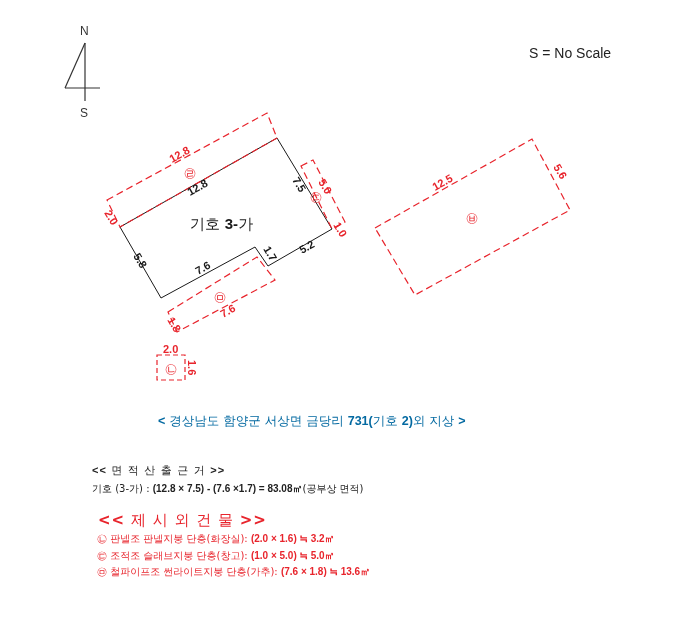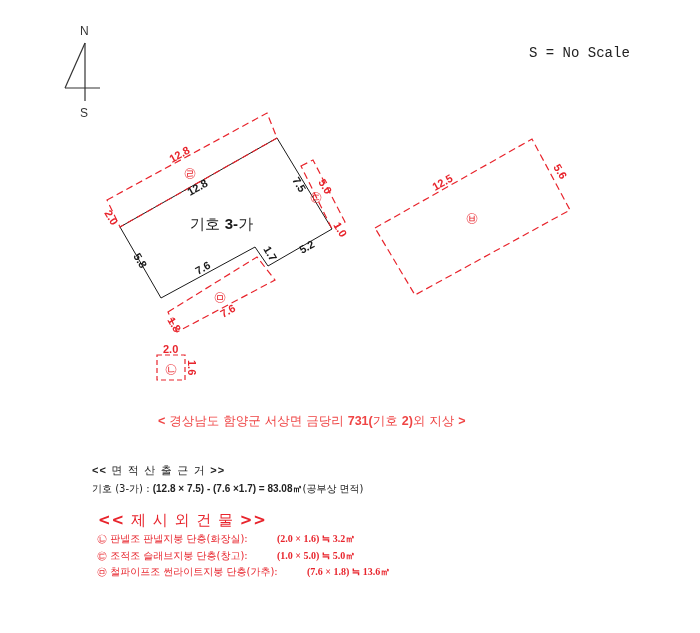--- a/index.html
+++ b/index.html
@@ -1,28 +1,28 @@
 <!DOCTYPE html>
 <html><head>
 <meta charset="utf-8">
 <style>
   html, body { margin: 0; padding: 0; background: #ffffff; }
   body { width: 700px; height: 633px; position: relative; overflow: hidden;
          font-family: "DejaVu Sans", "Liberation Sans", sans-serif; color: #1a1a1a; }
   #drawing { position: absolute; left: 0; top: 0; }
   .abs { position: absolute; white-space: nowrap; }
-  .scale-note { left: 529px; top: 45px; font-family: Liberation Mono, monospace; font-size: 14px; color: #222; }
-  .caption { left: 158px; top: 413px; font-size: 12.5px; color: #ef4444; }
+  .scale-note { left: 529px; top: 45px; font-family: Liberation Sans, sans-serif; font-size: 14px; color: #222; }
+  .caption { left: 158px; top: 413px; font-size: 12.5px; color: #0369a1; }
   .caption b, .sec-title b { font-family: "Liberation Sans", sans-serif; }
   .sec-title { left: 92px; top: 463px; font-size: 11px; color: #222; letter-spacing: 1px; }
   .sec-formula { left: 92px; top: 482px; font-size: 10px; color: #222; }
   .sec-formula .bold { font-weight: bold; font-family: "Liberation Sans", sans-serif; }
   .red-title { left: 98px; top: 511px; font-size: 15px; color: #e8242c; letter-spacing: 1px; }
   .red-list { left: 97px; top: 531px; font-size: 10px; color: #e8242c; line-height: 16.6px; }
-  .red-list .bold { font-weight: bold; font-family: Liberation Serif, serif; margin-left: 26px; }
+  .red-list .bold { font-weight: bold; font-family: Liberation Sans, sans-serif; }
   .arrow { font-weight: bold; font-family: "Liberation Sans", sans-serif; }
   svg text { font-family: "Liberation Sans", sans-serif; }
 </style>
 </head>
 <body>
 
 <svg id="drawing" width="700" height="633" viewBox="0 0 700 633">
 
   <g stroke="#333" stroke-width="1.2" fill="none">
     <line x1="85" y1="43" x2="85" y2="101"></line>

